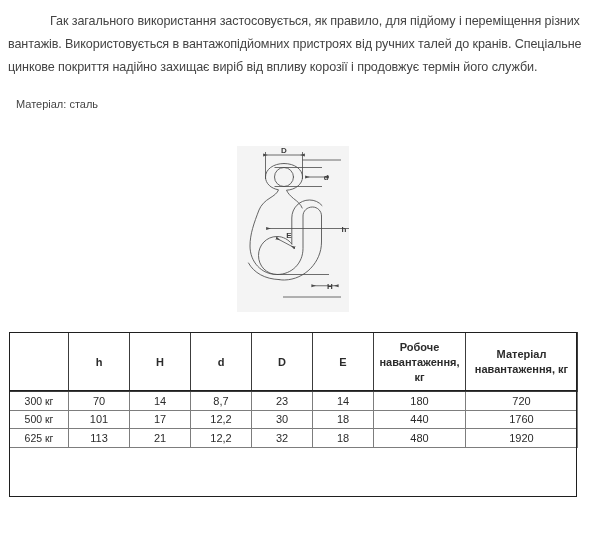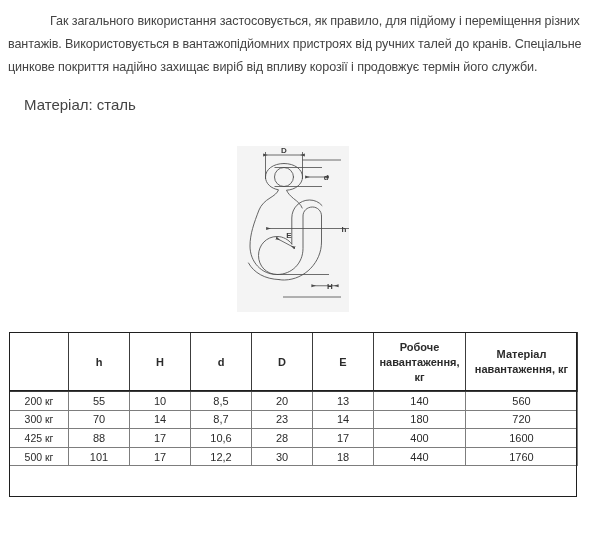--- a/index.html
+++ b/index.html
@@ -32,24 +32,24 @@
   .desc-para {
     font-size: 12.6px;
     line-height: 23px;
     color: #444444;
     text-align: left;
     text-indent: 42px;
     margin: 0;
     letter-spacing: -0.1px;
   }
   .info-line {
-    font-size: 15px;
+    font-size: 11px;
     line-height: 23px;
     color: #444444;
-    margin: 16px;
+    margin: 8px;
   }
   .info-line.first { margin-top: 14px; }
   .info-line.second { margin-top: 13px; }
 
   
   .diagram-wrap {
     position: absolute;
     left: 237px;
     top: 146px;
     width: 112px;
@@ -245,58 +245,48 @@
           <span class="hdr-l2">навантаження, кг</span>
         </th>
         <th>
           <span class="hdr-l1">Матеріал</span>
           <span class="hdr-l2">навантаження, кг</span>
         </th>
       </tr>
     </thead>
     <tbody>
       <tr>
-        <td>200 кг</td>
-        <td>55</td>
-        <td>10</td>
-        <td>8,5</td>
-        <td>20</td>
-        <td>13</td>
-        <td>140</td>
-        <td>560</td>
-      </tr>
-      <tr>
         <td>300 кг</td>
         <td>70</td>
         <td>14</td>
         <td>8,7</td>
         <td>23</td>
         <td>14</td>
         <td>180</td>
         <td>720</td>
       </tr>
       <tr>
-        <td>425 кг</td>
-        <td>88</td>
-        <td>17</td>
-        <td>10,6</td>
-        <td>28</td>
-        <td>17</td>
-        <td>400</td>
-        <td>1600</td>
-      </tr>
-      <tr>
         <td>500 кг</td>
         <td>101</td>
         <td>17</td>
         <td>12,2</td>
         <td>30</td>
         <td>18</td>
         <td>440</td>
         <td>1760</td>
       </tr>
+      <tr>
+        <td>625 кг</td>
+        <td>113</td>
+        <td>21</td>
+        <td>12,2</td>
+        <td>32</td>
+        <td>18</td>
+        <td>480</td>
+        <td>1920</td>
+      </tr>
     </tbody>
   </table>
 
   <div class="table-frame"></div>
   <div class="head-sep"></div>
 
 </div>
 
 </body></html>

